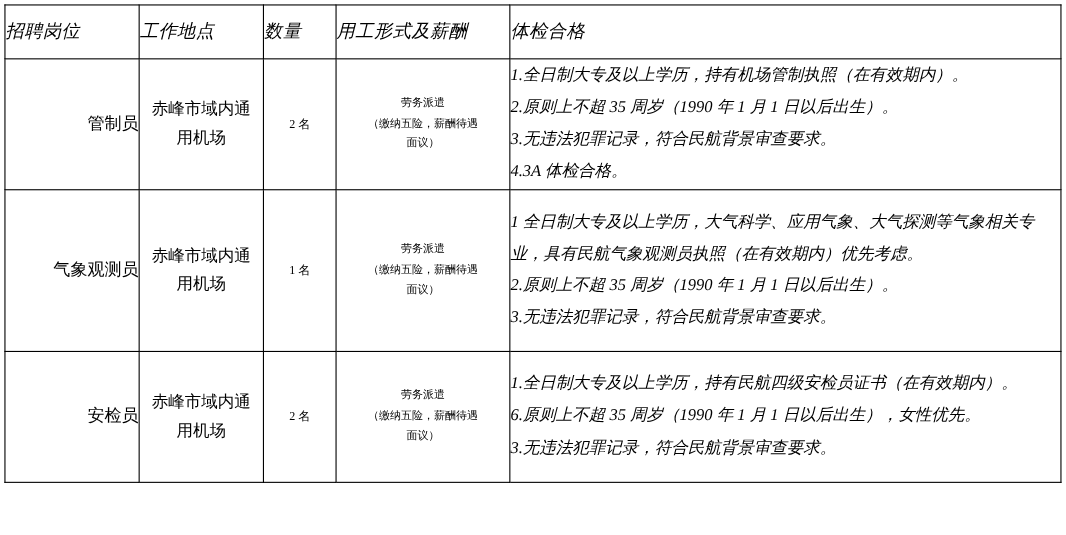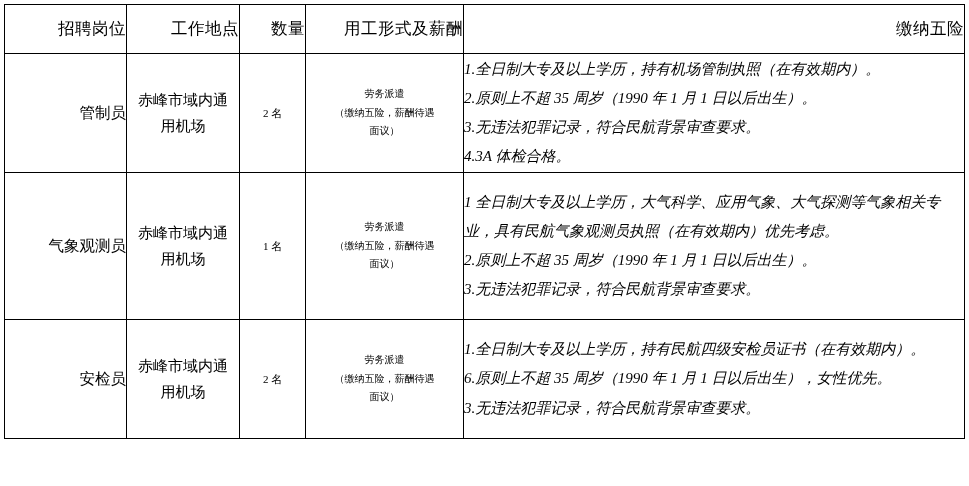--- a/index.html
+++ b/index.html
@@ -35,23 +35,24 @@
   }
   
   col.c0 { width: 122px; }
   col.c1 { width: 113px; }
   col.c2 { width: 66px; }
   col.c3 { width: 158px; }
   col.c4 { width: 501px; }
 
   thead th {
     height: 48px;
-    text-align: right;
+    text-align: left;
     font-size: 16.5px;
     letter-spacing: 0.5px;
+    font-style: italic;
   }
   tbody td {
     font-size: 15.5px;
     line-height: 1.9;
   }
   td.post {
     text-align: right;
     font-size: 15.5px;
   }
   td.loc {
@@ -98,21 +99,21 @@
       <col class="c2">
       <col class="c3">
       <col class="c4">
     </colgroup>
     <thead>
       <tr>
         <th>招聘岗位</th>
         <th>工作地点</th>
         <th>数量</th>
         <th>用工形式及薪酬</th>
-        <th>缴纳五险</th>
+        <th>体检合格</th>
       </tr>
     </thead>
     <tbody>
 
       <tr class="row-a">
         <td class="post">管制员</td>
         <td class="loc">
           <span class="loc-line1">赤峰市域内通</span>
           <span class="loc-line2">用机场</span>
         </td>

